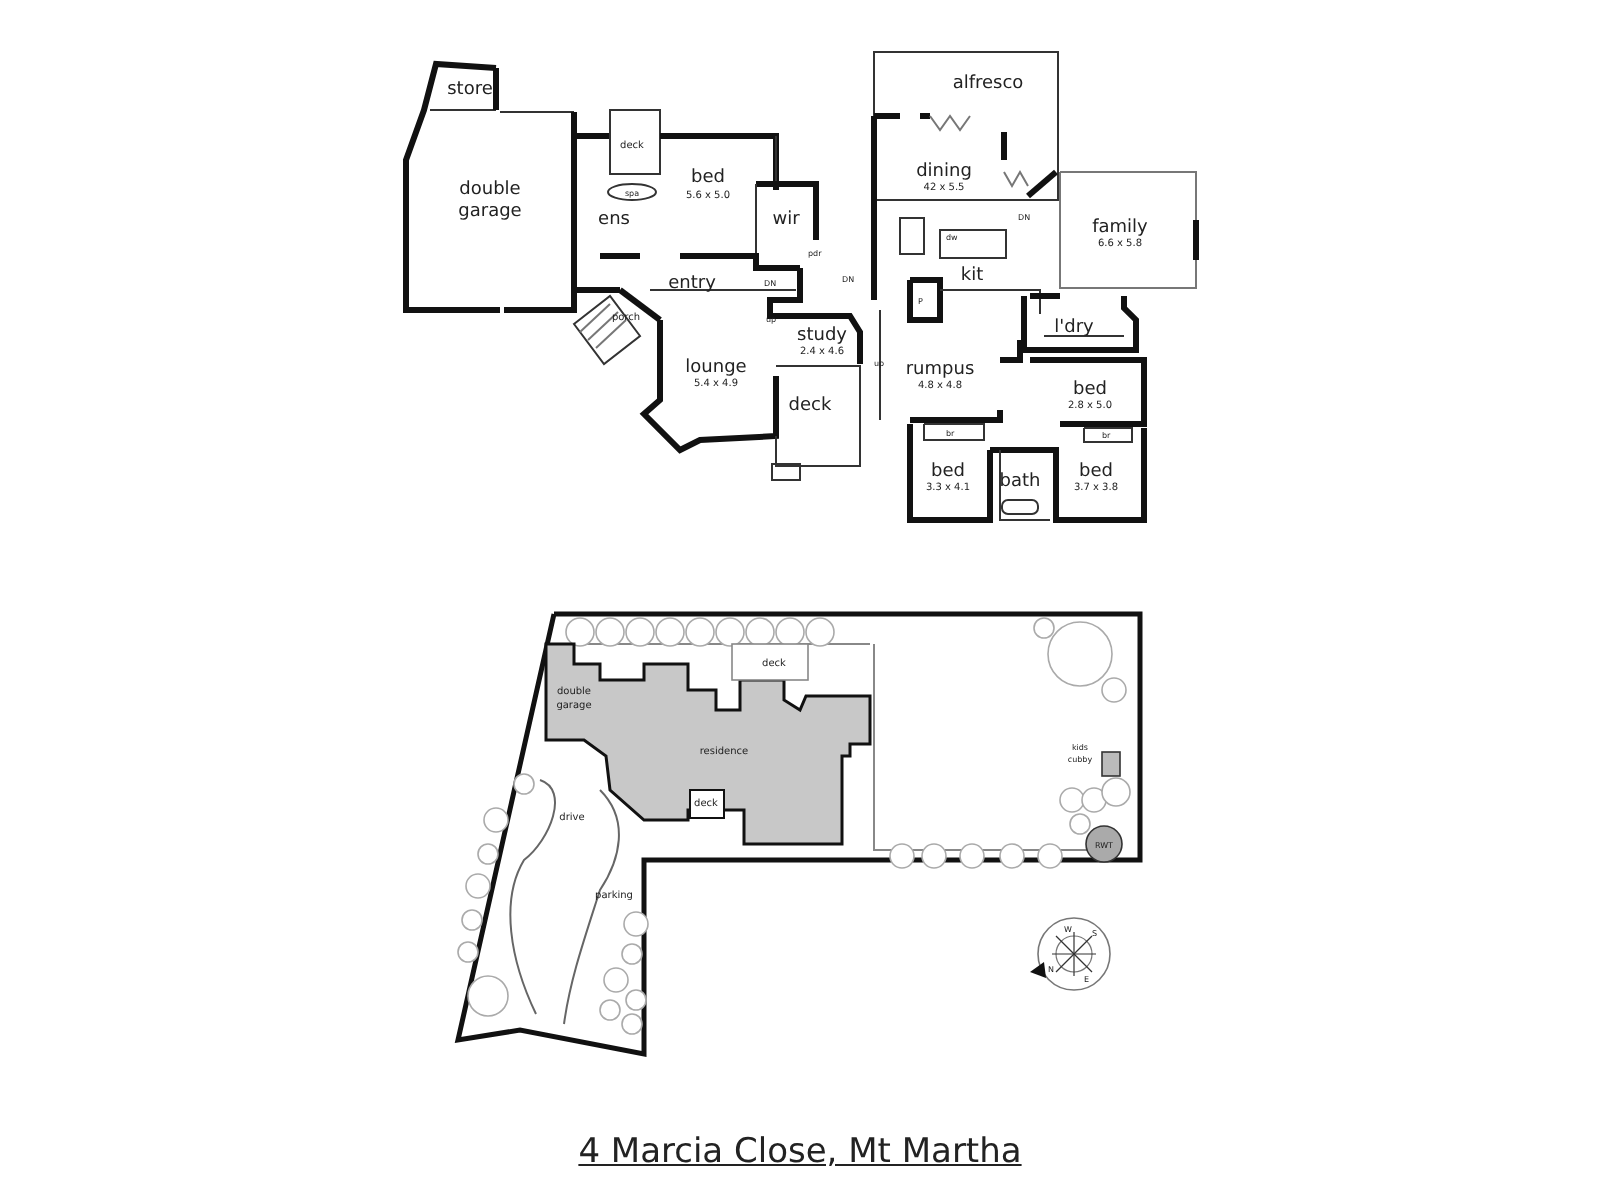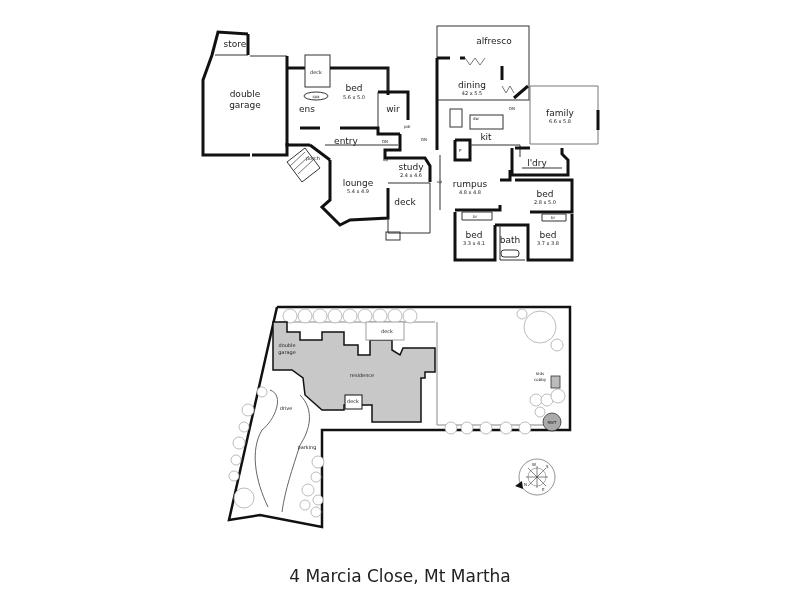--- a/index.html
+++ b/index.html
@@ -6,21 +6,21 @@
   body{width:800px;height:600px;position:relative;overflow:hidden;font-family:"DejaVu Sans",sans-serif;}
   #stage{position:absolute;left:0;top:0;width:800px;height:532px;}
   svg text{font-family:"DejaVu Sans",sans-serif;fill:#222;}
   .lbl{font-size:9px;}
   .lbl-sm{font-size:5px;}
   .lbl-xs{font-size:4px;}
   .wall{stroke:#111;stroke-width:3;fill:none;stroke-linejoin:miter;}
   .wall-thin{stroke:#333;stroke-width:1;fill:none;}
   .glass{stroke:#777;stroke-width:1;fill:none;}
   .tree{fill:#fff;stroke:#aaa;stroke-width:0.8;}
-  #caption{position:absolute;left:0;width:800px;top:566px;text-align:center;font-family:"DejaVu Sans",sans-serif;font-size:17px;color:#222;}
+  #caption{position:absolute;left:0;width:800px;top:566px;text-align:center;font-family:"DejaVu Sans",sans-serif;font-size:17px;color:#222;text-decoration:underline;}
 </style>
 </head>
 <body>
 
 <div id="stage">
 <svg width="800" height="560" viewBox="0 0 800 560" xmlns="http://www.w3.org/2000/svg">
 
   <g>
 
     <polyline class="wall" points="248,34 218,32 212,55 203,80 203,155 250,155"></polyline>

